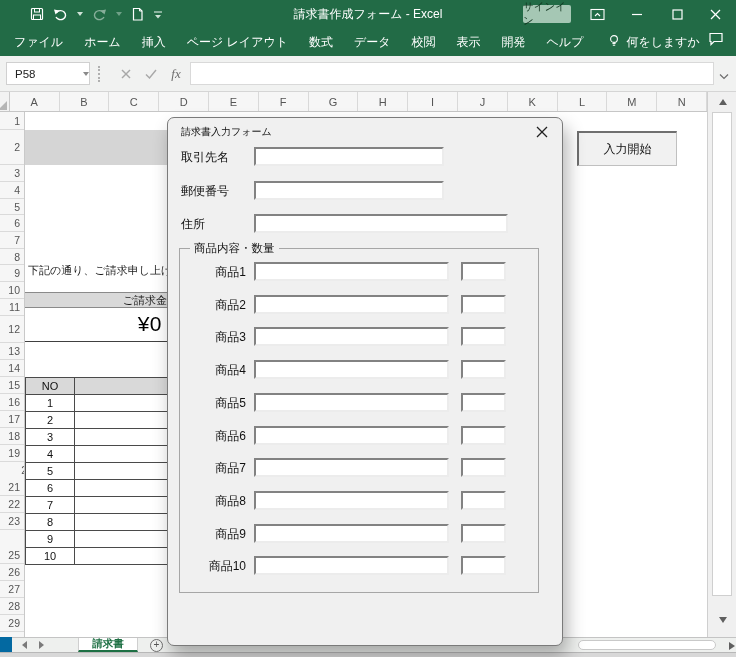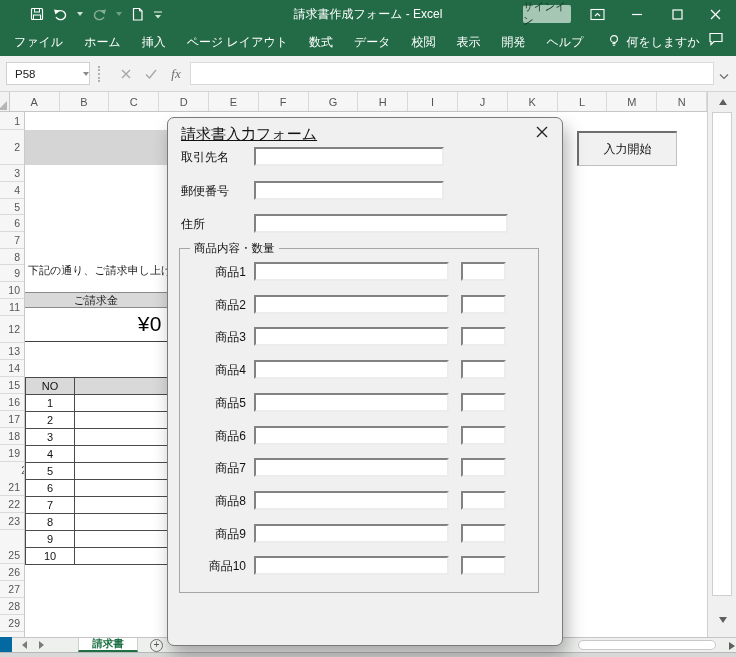--- a/index.html
+++ b/index.html
@@ -46,21 +46,21 @@
   #rowheads{left:0;top:112px;width:25px;height:525px;background:#f6f6f6;border-right:1px solid #c9c9c9;
             box-sizing:border-box;overflow:hidden;}
   .rowcell{border-bottom:1px solid #dadada;box-sizing:border-box;font-size:10.5px;color:#555;
            display:flex;align-items:center;justify-content:flex-end;padding-right:4px;}
   
   #sheet{left:25px;top:112px;width:682px;height:525px;background:#fff;overflow:hidden;}
   #band-title{left:0;top:18px;width:330px;height:35px;background:#d5d5d5;}
   #notice{left:3px;top:151px;width:400px;font-size:11px;color:#1a1a1a;white-space:nowrap;}
   #band-billing{left:0;top:180px;width:330px;height:16px;background:#d9d9d9;border-top:1px solid #8a8a8a;
                 border-bottom:1px solid #8a8a8a;box-sizing:border-box;}
-  #billing-label{left:0;top:181px;width:142px;font-size:11px;color:#1a1a1a;text-align:center;overflow:hidden;white-space:nowrap;}
+  #billing-label{left:0;top:181px;width:142px;font-size:11px;color:#1a1a1a;text-align:right;overflow:hidden;white-space:nowrap;}
   #amount-cell{left:0;top:196px;width:330px;height:34px;background:#fff;border-bottom:1.5px solid #404040;box-sizing:border-box;}
   #amount-value{left:0;top:200px;width:137px;text-align:right;font-size:21px;color:#000;letter-spacing:0.5px;}
   #no-table{left:0;top:265px;width:325px;border-top:1px solid #4a4a4a;border-left:1px solid #4a4a4a;box-sizing:border-box;}
   .trow{display:flex;height:17px;border-bottom:1px solid #4a4a4a;box-sizing:border-box;}
   .tcellA{width:49px;flex:0 0 49px;border-right:1px solid #4a4a4a;box-sizing:border-box;font-size:11px;color:#111;
           display:flex;align-items:center;justify-content:center;}
   .tcellB{flex:1;}
   .thead{background:#d9d9d9;}
   #start-btn{left:552px;top:19px;width:100px;height:35px;background:#f1f1f1;font-size:12px;color:#111;
              border-style:solid;border-width:2px 1px 1px 2px;border-color:#6f6f6f #c0c0c0 #c0c0c0 #6f6f6f;
@@ -82,21 +82,21 @@
              display:flex;align-items:center;justify-content:center;font-size:10.5px;font-weight:bold;color:#1e7044;}
   #add-sheet{position:absolute;left:138px;top:1px;width:11px;height:11px;border:1px solid #6e6e6e;border-radius:50%;
              color:#555;font-size:10px;line-height:10px;text-align:center;}
   #hthumb{position:absolute;left:566px;top:2px;width:138px;height:10px;background:#fff;border:1px solid #c9c9c9;border-radius:5px;box-sizing:border-box;}
   #hscroll-right{position:absolute;left:710px;top:2px;width:20px;height:11px;display:flex;align-items:center;justify-content:center;}
   
   #statusbar{left:0;top:652px;width:736px;height:5px;background:#d8d8d8;border-top:1px solid #b8b8b8;box-sizing:border-box;}
   
   #dialog{left:167px;top:117px;width:396px;height:529px;background:#f0f0f0;border:1px solid #7a7a7a;border-radius:7px;
           box-shadow:4px 10px 18px rgba(0,0,0,0.30);box-sizing:border-box;z-index:10;}
-  #dlg-title{position:absolute;left:13px;top:7px;font-size:15px;color:#111;text-decoration:underline;}
+  #dlg-title{position:absolute;left:13px;top:7px;font-size:10px;color:#111;}
   #dlg-close{position:absolute;right:13px;top:7px;width:14px;height:14px;cursor:pointer;}
   .dlg-label{position:absolute;left:13px;font-size:12px;color:#111;line-height:19px;}
   .tbox{position:absolute;background:#fff;border:2px solid;border-color:#828282 #ececec #ececec #828282;
         box-sizing:border-box;height:19px;}
   .tbox input{width:100%;height:100%;border:0;outline:0;background:transparent;font-size:11px;padding:0 3px;
               box-sizing:border-box;font-family:inherit;}
   #dlg-group{position:absolute;left:11px;top:130px;width:360px;height:345px;border:1px solid #a6a6a6;box-sizing:border-box;}
   #dlg-group-label{position:absolute;left:22px;top:123px;background:#f0f0f0;padding:0 4px;font-size:11.5px;color:#111;}
   .prod-label{position:absolute;left:18px;width:60px;text-align:right;font-size:12px;color:#111;line-height:19px;}
   .dlg-btn{position:absolute;top:497px;height:24px;background:#f2f2f2;font-size:12px;color:#111;

